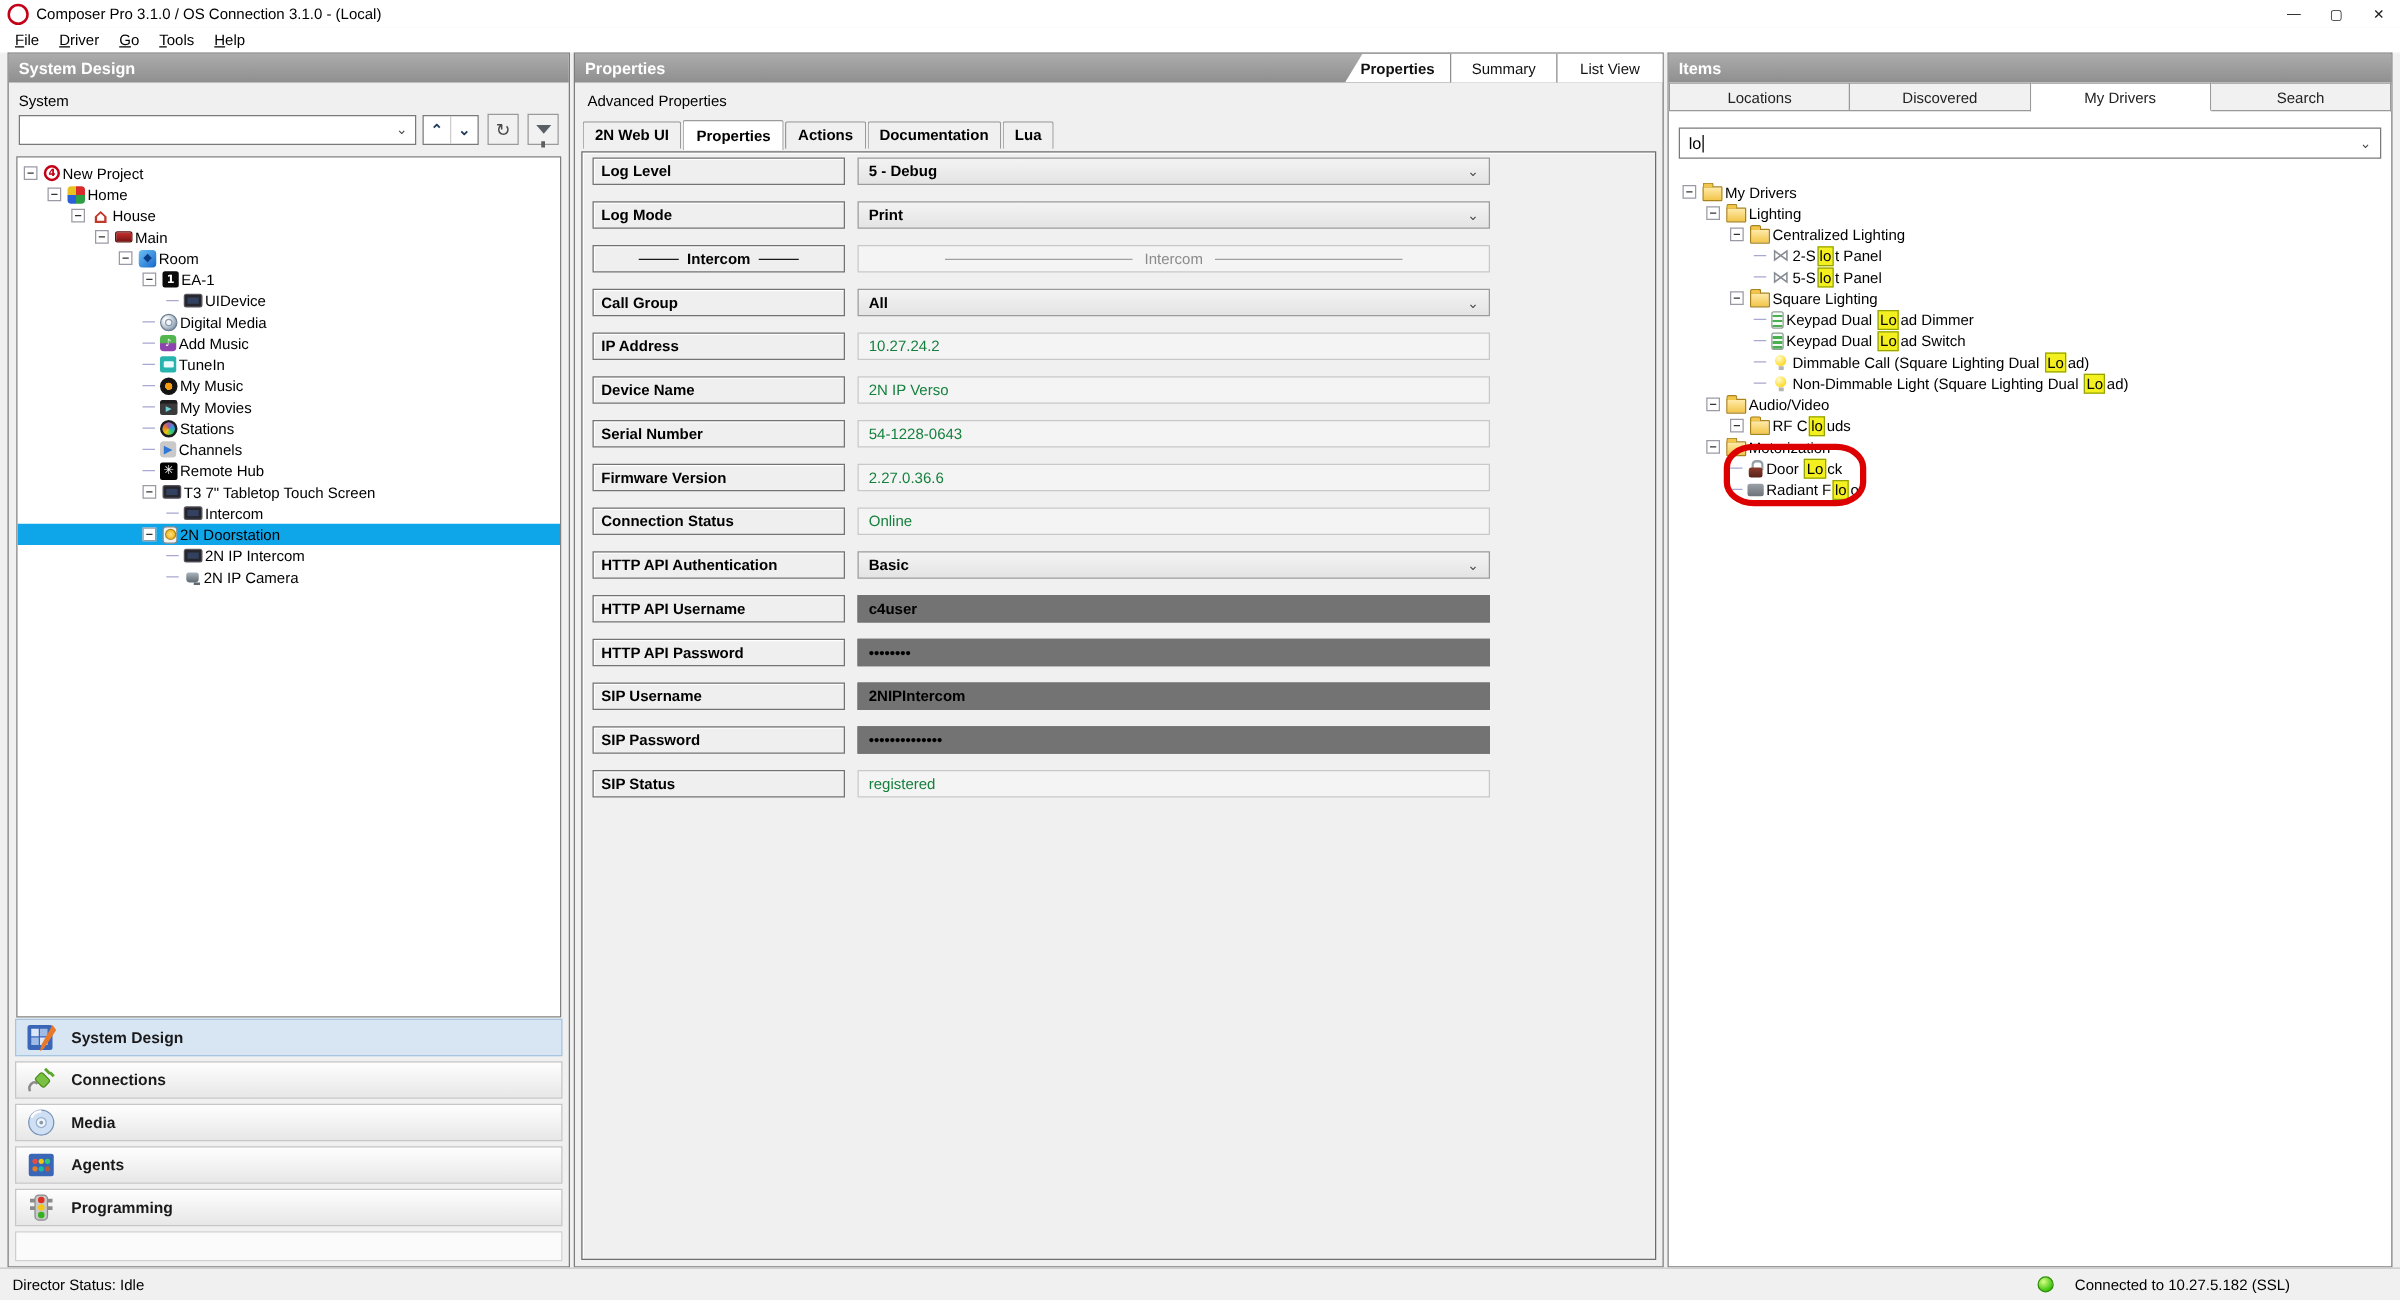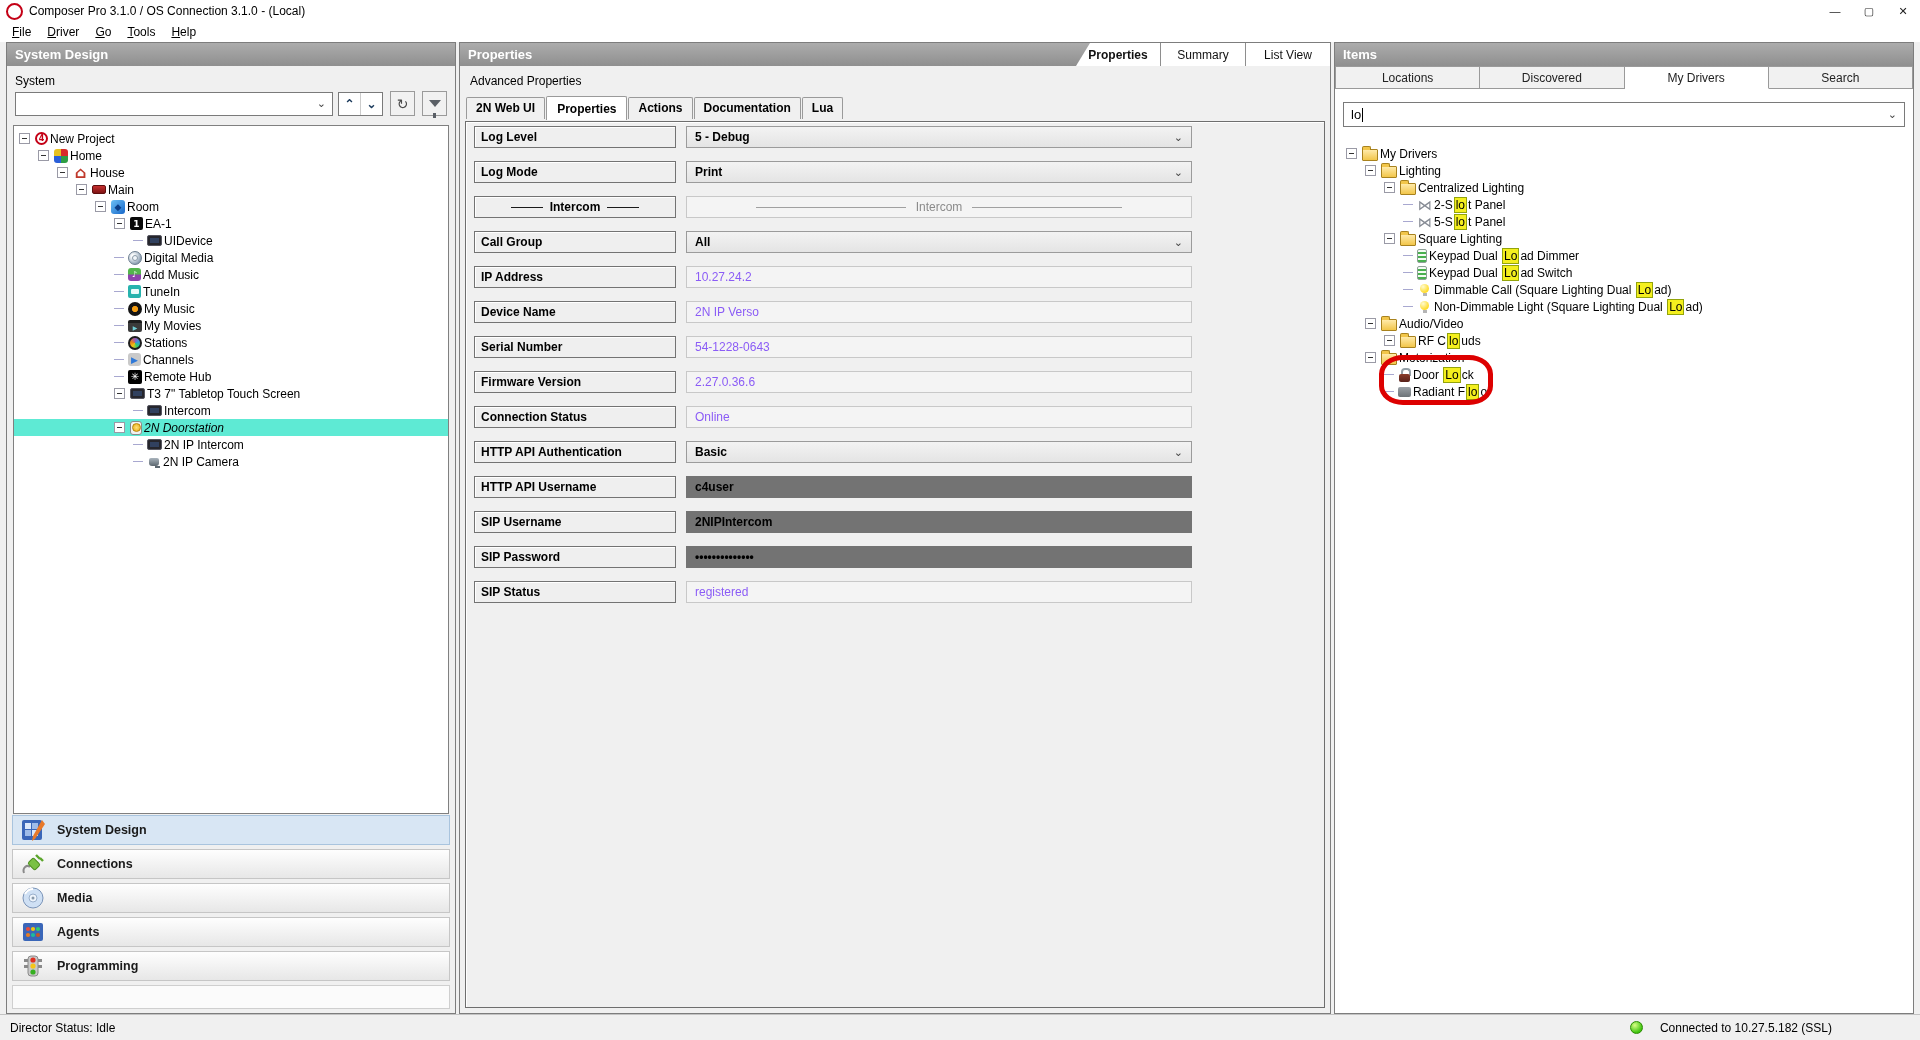--- a/index.html
+++ b/index.html
@@ -36,21 +36,21 @@
   .splitter{position:absolute;bottom:188px;left:0;right:0;text-align:center;color:#555;font-size:9px;letter-spacing:1px;line-height:8px;}
   .splitter::before{content:"..........";}
   .nav-stack{position:absolute;bottom:32px;left:5px;right:5px;display:flex;flex-direction:column;gap:4px;}
   .nav-btn{height:28px;display:flex;align-items:center;gap:12px;padding-left:8px;background:linear-gradient(#fefefe,#e7e7e7);border:1px solid #c6c6c6;font-weight:bold;font-size:12.5px;color:#1a1a1a;}
   .nav-btn.selected{background:#d8e6f4;border-color:#a9c4de;}
   .nav-icon{width:24px;height:24px;flex:0 0 auto;}
   .nav-footer{position:absolute;bottom:4px;left:5px;right:5px;height:24px;background:#fbfbfb;border:1px solid #cfcfcf;box-sizing:border-box;}
 
   
   .trow{height:17px;display:flex;align-items:center;white-space:nowrap;padding-left:5px;}
-  .trow.selected{background:#5eead4;font-style:italic;}
+  .trow.selected{background:#0ea5e9;}
   .tindent{flex:0 0 auto;height:1px;}
   .expander{flex:0 0 auto;width:9px;height:9px;border:1px solid #9a9aa6;background:#fff;display:flex;align-items:center;justify-content:center;margin-right:3px;box-sizing:content-box;}
   .expander::before{content:"";width:5px;height:1px;background:#333;}
   .tline{flex:0 0 auto;width:10px;border-top:1px solid #a8a8d0;margin-right:2px;}
   .tlabel{margin-left:2px;}
   .hl{background:#f4ef1e;border:1px solid #93a40a;padding:0 1px;margin:0 1px;}
 
   
   .ti{flex:0 0 auto;width:15px;height:15px;margin-left:2px;display:inline-flex;align-items:center;justify-content:center;font-family:"DejaVu Sans",sans-serif;position:relative;box-sizing:border-box;}
   .icon-c4-logo{border:2px solid #c40016;border-radius:50%;width:13px;height:13px;}
@@ -108,21 +108,21 @@
   .doc-tab{padding:3px 9px 4px;background:#f0f0f0;border:1px solid #9a9a9a;border-bottom:none;margin-right:1px;border-radius:2px 2px 0 0;font-weight:bold;}
   .doc-tab.active{background:#fff;padding:5px 10px 4px;position:relative;z-index:2;}
   .fields-box{position:absolute;top:78px;left:5px;right:5px;bottom:5px;border:1px solid #6e6e6e;background:#f0f0f0;box-shadow:inset 1px 1px 0 #fff;padding-top:4px;overflow:hidden;}
   .frow{display:flex;margin:0 0 13px 8px;height:22px;}
   .flabel{width:202px;background:#efefef;border:1px solid #737373;font-weight:bold;display:flex;align-items:center;padding:0 6px;box-sizing:border-box;box-shadow:inset 1px 1px 0 #fff;}
   .flabel.divider{justify-content:center;gap:7px;}
   .flabel .dash2{width:32px;border-top:1px solid #1a1a1a;}
   .fvalue{width:506px;height:22px;box-sizing:border-box;display:flex;align-items:center;padding:0 8px;margin-left:10px;}
   .fvalue.select{background:linear-gradient(#f3f3f3,#e4e4e4);border:1px solid #9b9b9b;font-weight:bold;justify-content:space-between;}
   .fvalue.text{background:#737373;border:1px solid #737373;font-weight:bold;}
-  .fvalue.readonly{background:#f4f4f4;border:1px solid #c8c8c8;color:#8b5cf6;}
+  .fvalue.readonly{background:#f4f4f4;border:1px solid #c8c8c8;color:#15803d;}
   .fvalue.divider{background:#f4f4f4;border:1px solid #c8c8c8;color:#8b8b8b;justify-content:center;gap:10px;}
   .fvalue .dash{width:150px;border-top:1px solid #a0a0a0;}
   .chev{color:#444;font-size:11px;font-weight:normal;}
 
   
   .items-tabs{display:flex;height:23px;margin-top:0;}
   .items-tab{flex:1;display:flex;align-items:center;justify-content:center;background:#f1f1f1;border:1px solid #9a9a9a;border-left:none;box-sizing:border-box;color:#222;}
   .items-tab:first-child{border-left:1px solid #9a9a9a;}
   .items-tab.active{background:#fff;border-bottom:1px solid #fff;}
   .items-search{margin:13px 8px 0;height:25px;border:1px solid #7a7a7a;background:#fff;display:flex;align-items:center;padding:0 7px;box-sizing:border-box;font-size:13px;}
@@ -444,20 +444,26 @@
           <div class="flabel">HTTP API Authentication</div>
           <div class="fvalue select">
             <span>Basic</span>
             <span class="chev">⌄</span>
           </div>
         </div>
         <div class="frow">
           <div class="flabel">HTTP API Username</div>
           <div class="fvalue text">
             <span>c4user</span>
+          </div>
+        </div>
+        <div class="frow">
+          <div class="flabel">HTTP API Password</div>
+          <div class="fvalue text">
+            <span>••••••••</span>
           </div>
         </div>
         <div class="frow">
           <div class="flabel">SIP Username</div>
           <div class="fvalue text">
             <span>2NIPIntercom</span>
           </div>
         </div>
         <div class="frow">
           <div class="flabel">SIP Password</div>

